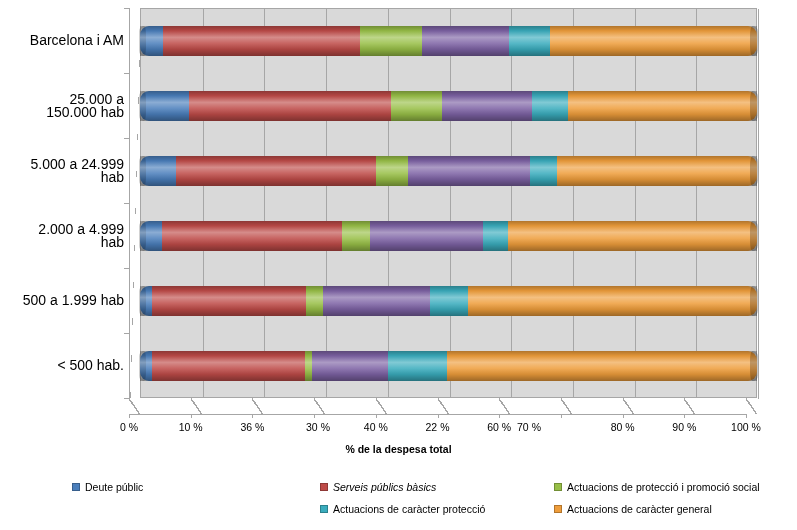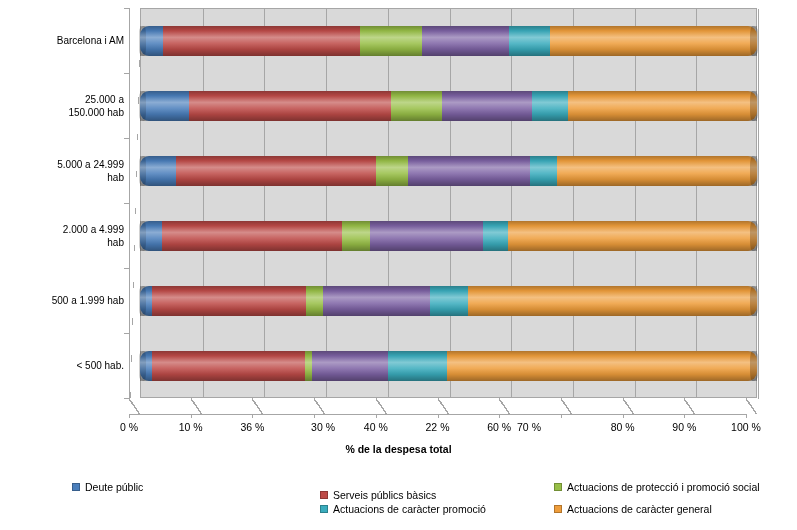--- a/index.html
+++ b/index.html
@@ -155,21 +155,21 @@
     left: 0;
     top: 8px;
     width: 124px;
     height: 390px;
   }
   .ylabel {
     position: absolute;
     right: 0;
     width: 124px;
     text-align: right;
-    font-size: 10px;
+    font-size: 14px;
     color: #000000;
     line-height: 13px;
   }
 
   
   .ytick {
     position: absolute;
     left: 124px;
     width: 5px;
     height: 1px;
@@ -357,21 +357,21 @@
       <div class="xtick" style="left: 129px;"></div>
       <div class="xlabel" style="left: 129px;">0 %</div>
       <div style="position: absolute; left: 129px; top: 398px; width: 11px; height: 16px; background: linear-gradient(to left bottom, transparent 48%, rgb(166, 166, 166) 48%, rgb(166, 166, 166) 56%, transparent 56%);"></div>
       <div class="xtick" style="left: 190.7px;"></div>
       <div class="xlabel" style="left: 190.7px;">10 %</div>
       <div style="position: absolute; left: 190.7px; top: 398px; width: 11px; height: 16px; background: linear-gradient(to left bottom, transparent 48%, rgb(166, 166, 166) 48%, rgb(166, 166, 166) 56%, transparent 56%);"></div>
       <div class="xtick" style="left: 252.4px;"></div>
       <div class="xlabel" style="left: 252.4px;">36 %</div>
       <div style="position: absolute; left: 252.4px; top: 398px; width: 11px; height: 16px; background: linear-gradient(to left bottom, transparent 48%, rgb(166, 166, 166) 48%, rgb(166, 166, 166) 56%, transparent 56%);"></div>
       <div class="xtick" style="left: 314.1px;"></div>
-      <div class="xlabel" style="left: 305px; text-align: right;">30 %</div>
+      <div class="xlabel" style="left: 318px;">30 %</div>
       <div style="position: absolute; left: 314.1px; top: 398px; width: 11px; height: 16px; background: linear-gradient(to left bottom, transparent 48%, rgb(166, 166, 166) 48%, rgb(166, 166, 166) 56%, transparent 56%);"></div>
       <div class="xtick" style="left: 375.8px;"></div>
       <div class="xlabel" style="left: 375.8px;">40 %</div>
       <div style="position: absolute; left: 375.8px; top: 398px; width: 11px; height: 16px; background: linear-gradient(to left bottom, transparent 48%, rgb(166, 166, 166) 48%, rgb(166, 166, 166) 56%, transparent 56%);"></div>
       <div class="xtick" style="left: 437.5px;"></div>
       <div class="xlabel" style="left: 437.5px;">22 %</div>
       <div style="position: absolute; left: 437.5px; top: 398px; width: 11px; height: 16px; background: linear-gradient(to left bottom, transparent 48%, rgb(166, 166, 166) 48%, rgb(166, 166, 166) 56%, transparent 56%);"></div>
       <div class="xtick" style="left: 499.2px;"></div>
       <div class="xlabel" style="left: 499.2px;">60 %</div>
       <div style="position: absolute; left: 499.2px; top: 398px; width: 11px; height: 16px; background: linear-gradient(to left bottom, transparent 48%, rgb(166, 166, 166) 48%, rgb(166, 166, 166) 56%, transparent 56%);"></div>
@@ -388,31 +388,31 @@
       <div class="xlabel" style="left: 746px;">100 %</div>
       <div style="position: absolute; left: 746px; top: 398px; width: 11px; height: 16px; background: linear-gradient(to left bottom, transparent 48%, rgb(166, 166, 166) 48%, rgb(166, 166, 166) 56%, transparent 56%);"></div>
     </div>
   <div class="axis-title">% de la despesa total</div>
 
   <div class="legend">
       <div class="legend-item" style="left: 0px; top: 0px;">
         <span class="legend-swatch" style="background: rgb(74, 126, 187);"></span>
         <span>Deute públic</span>
       </div>
-      <div class="legend-item" style="left: 248px; top: 8px;">
+      <div class="legend-item" style="left: 248px; top: 0px; font-style: italic;">
         <span class="legend-swatch" style="background: rgb(190, 75, 72);"></span>
         <span>Serveis públics bàsics</span>
       </div>
       <div class="legend-item" style="left: 482px; top: 0px;">
         <span class="legend-swatch" style="background: rgb(152, 191, 71);"></span>
         <span>Actuacions de protecció i promoció social</span>
       </div>
       <div class="legend-item" style="left: 248px; top: 22px;">
         <span class="legend-swatch" style="background: rgb(58, 172, 189);"></span>
-        <span>Actuacions de caràcter promoció</span>
+        <span>Actuacions de caràcter protecció</span>
       </div>
       <div class="legend-item" style="left: 482px; top: 22px;">
         <span class="legend-swatch" style="background: rgb(238, 157, 59);"></span>
         <span>Actuacions de caràcter general</span>
       </div>
     </div>
 
 </div>
 
 </body></html>

